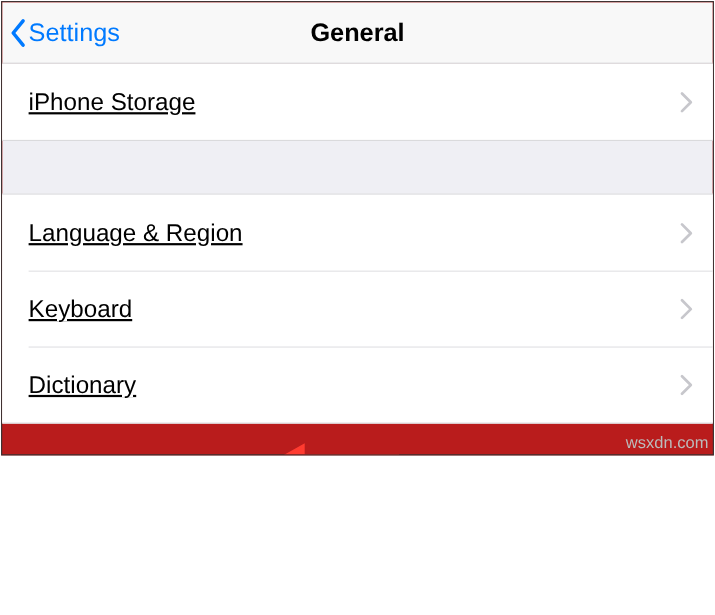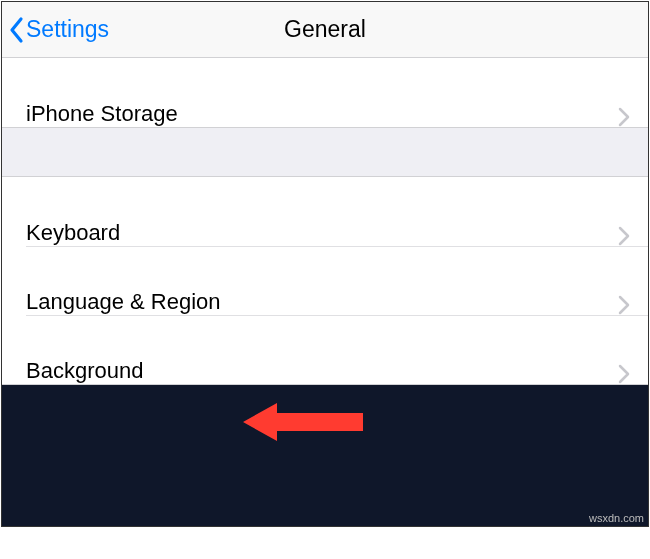--- a/index.html
+++ b/index.html
@@ -6,24 +6,24 @@
     body {
       font-family: -apple-system, "Helvetica Neue", Helvetica, Arial, sans-serif;
       background: #fff;
       width: 650px;
       height: 559px;
       overflow: hidden;
     }
     .frame {
       border: 1px solid #333;
       width: 648px;
-      height: 526px;
+      height: 413px;
       margin: 1px;
       position: relative;
-      background: #0f172a;
+      background: #b91c1c;
       overflow: hidden;
     }
     .navbar {
       height: 56px;
       border-bottom: 1px solid #d1d1d4;
       display: flex;
       align-items: center;
       position: relative;
       background: #f8f8f8;
     }
@@ -34,34 +34,35 @@
       font-size: 23px;
       padding-left: 6px;
       cursor: pointer;
     }
     .back svg { width: 18px; height: 28px; }
     .title {
       position: absolute;
       left: 0; right: 0;
       text-align: center;
       font-size: 23px;
-      font-weight: 400;
+      font-weight: 700;
       color: #000;
       pointer-events: none;
     }
     .content { background: #efeff4; }
     .group { background: #fff; }
     .row {
       height: 69px;
       display: flex;
-      align-items: flex-end;
+      align-items: center;
       padding: 0 18px 0 24px;
       position: relative;
       cursor: pointer;
       background: #fff;
+      text-decoration: underline;
     }
     .row + .row::before {
       content: "";
       position: absolute;
       top: 0; left: 24px; right: 0;
       height: 1px;
       background: #e0e0e3;
     }
     .group + .group { margin-top: 48px; }
     .group::after {
@@ -86,21 +87,21 @@
     .arrow {
       position: absolute;
       left: 241px;
       top: 397px;
       pointer-events: none;
     }
     .watermark {
       position: absolute;
       right: 4px;
       bottom: 2px;
-      font-size: 11px;
+      font-size: 15px;
       color: #bbb;
       font-family: Arial, sans-serif;
     }
   </style>
 </head>
 <body>
 
 <div class="frame">
 
   <div class="navbar">
@@ -121,37 +122,37 @@
         <span class="chevron">
           <svg viewBox="0 0 12 20">
               <polyline points="2,2 10,10 2,18" fill="none" stroke="#c7c7cc" stroke-width="2.5" stroke-linecap="round" stroke-linejoin="round"></polyline>
             </svg>
         </span>
       </div>
     </div>
 
     <div class="group">
       <div class="row">
+        <span class="label">Language &amp; Region</span>
+        <span class="chevron">
+          <svg viewBox="0 0 12 20">
+              <polyline points="2,2 10,10 2,18" fill="none" stroke="#c7c7cc" stroke-width="2.5" stroke-linecap="round" stroke-linejoin="round"></polyline>
+            </svg>
+        </span>
+      </div>
+      <div class="row">
         <span class="label">Keyboard</span>
         <span class="chevron">
           <svg viewBox="0 0 12 20">
               <polyline points="2,2 10,10 2,18" fill="none" stroke="#c7c7cc" stroke-width="2.5" stroke-linecap="round" stroke-linejoin="round"></polyline>
             </svg>
         </span>
       </div>
       <div class="row">
-        <span class="label">Language &amp; Region</span>
-        <span class="chevron">
-          <svg viewBox="0 0 12 20">
-              <polyline points="2,2 10,10 2,18" fill="none" stroke="#c7c7cc" stroke-width="2.5" stroke-linecap="round" stroke-linejoin="round"></polyline>
-            </svg>
-        </span>
-      </div>
-      <div class="row">
-        <span class="label">Background</span>
+        <span class="label">Dictionary</span>
         <span class="chevron">
           <svg viewBox="0 0 12 20">
               <polyline points="2,2 10,10 2,18" fill="none" stroke="#c7c7cc" stroke-width="2.5" stroke-linecap="round" stroke-linejoin="round"></polyline>
             </svg>
         </span>
       </div>
     </div>
 
   </div>
 

